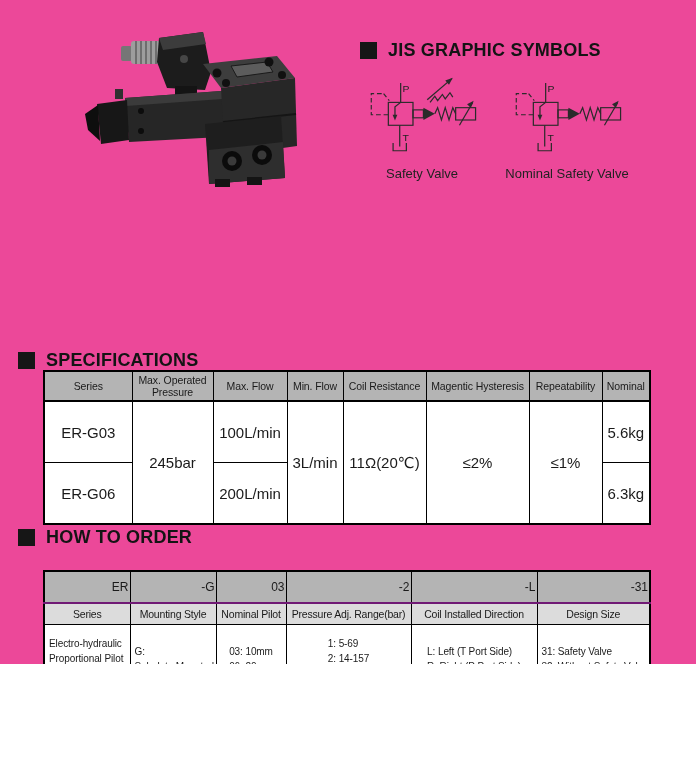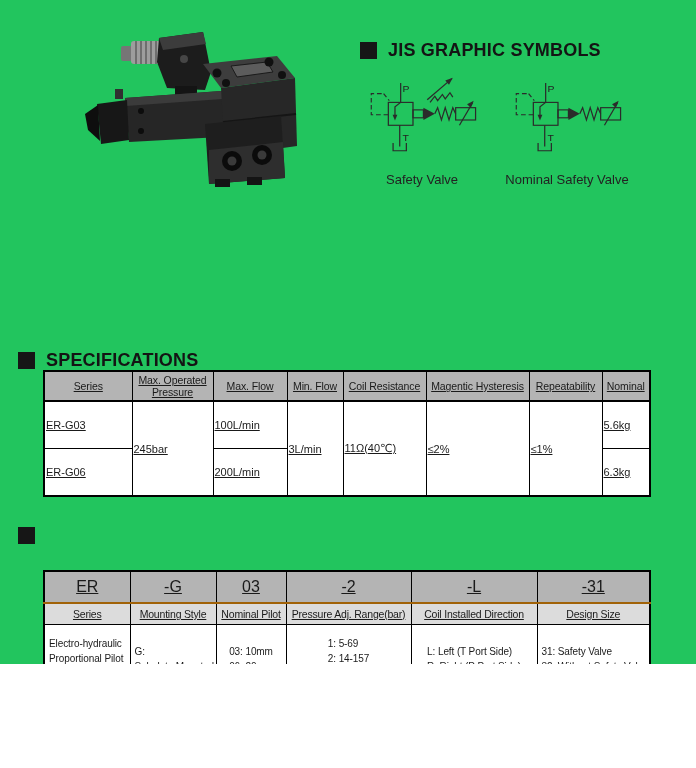--- a/index.html
+++ b/index.html
@@ -1,54 +1,54 @@
 <!DOCTYPE html>
 <html><head>
 <meta charset="utf-8">
 <style>
   html,body{margin:0;padding:0;background:#ffffff;}
   .page{
-    position:relative;width:696px;height:664px;background:#22c55e;overflow:hidden;
+    position:relative;width:696px;height:664px;background:#ec4899;overflow:hidden;
     font-family:"Liberation Sans","DejaVu Sans",sans-serif;color:#1a1a1a;
   }
   
   .sec-heading{position:absolute;display:flex;align-items:center;gap:11px;}
   .sec-bullet{width:17px;height:17px;background:#161616;flex:0 0 auto;}
   .sec-title{font-size:18px;font-weight:bold;letter-spacing:.2px;color:#141414;white-space:nowrap;}
   
   .photo{position:absolute;left:85px;top:28px;width:212px;height:166px;}
   
   .jis-heading{left:360px;top:40px;}
   .symbol-wrap{position:absolute;top:76px;text-align:center;}
   .symbol-wrap.sym1{left:356px;width:132px;}
   .symbol-wrap.sym2{left:492px;width:150px;}
   .symbol-wrap svg{display:block;margin:0 auto;}
-  .sym-label{font-size:13px;color:#222;margin-top:8px;white-space:nowrap;}
+  .sym-label{font-size:13px;color:#222;margin-top:2px;white-space:nowrap;}
   .hyd{stroke:#2b2b2b;stroke-width:1.3;fill:none;}
   .hyd-dash{stroke:#2b2b2b;stroke-width:1.2;fill:none;stroke-dasharray:5,3;}
   .hyd-fill{fill:#2b2b2b;stroke:none;}
   .hyd-text{font-size:11px;fill:#222;stroke:none;font-family:"Liberation Sans",sans-serif;}
   
-  table{border-collapse:collapse;table-layout:fixed;text-decoration:underline;}
+  table{border-collapse:collapse;table-layout:fixed;}
   td,th{border:1px solid #000;overflow:hidden;}
   
   .spec-heading{left:18px;top:324px;margin-top:26px;}
   .spec-table{position:absolute;left:43px;top:370px;width:606px;}
   .spec-table{border:2px solid #000;}
   .spec-table th{
     background:#b4b4b4;font-weight:normal;font-size:10.5px;letter-spacing:-0.1px;
     height:26px;text-align:center;vertical-align:middle;border-bottom:2px solid #000;padding:1px 1px;
   }
-  .spec-table td{height:30px;vertical-align:middle;font-size:11px;background:#fff;padding:8px 1px;}
+  .spec-table td{height:30px;text-align:center;vertical-align:middle;font-size:15px;background:#fff;padding:15px 1px;}
   
   .order-heading{left:18px;top:527px;}
   .order-table{position:absolute;left:43px;top:570px;width:606px;border:2px solid #000;}
   .order-table td{text-align:center;vertical-align:middle;}
   .order-table .code-row td{
-    background:#b4b4b4;height:28px;font-size:16px;border-bottom:2px solid #a16207;
+    background:#b4b4b4;height:28px;font-size:12px;border-bottom:2px solid #701a75;text-align:right;
   }
   .order-table .label-row td{
     background:#dcdcdc;height:18px;font-size:10.5px;letter-spacing:-0.2px;white-space:nowrap;
   }
   .order-table .desc-row td{
     background:#fff;height:66px;font-size:10px;letter-spacing:-0.1px;line-height:1.55;
   }
   .order-table .desc-row td .pre{white-space:pre;display:inline-block;text-align:left;}
   .order-table .desc-row td.align-left{text-align:left;padding-left:4px;}
 </style>
@@ -178,35 +178,36 @@
         <th>Repeatability</th>
         <th>Nominal</th>
       </tr>
     </thead>
     <tbody>
       <tr>
         <td>ER-G03</td>
         <td rowspan="2">245bar</td>
         <td>100L/min</td>
         <td rowspan="2">3L/min</td>
-        <td rowspan="2">11Ω(40℃)</td>
+        <td rowspan="2">11Ω(20℃)</td>
         <td rowspan="2">≤2%</td>
         <td rowspan="2">≤1%</td>
         <td>5.6kg</td>
       </tr>
       <tr>
         <td>ER-G06</td>
         <td>200L/min</td>
         <td>6.3kg</td>
       </tr>
     </tbody>
   </table>
 
   <div class="sec-heading order-heading">
     <span class="sec-bullet"></span>
+    <span class="sec-title">HOW TO ORDER</span>
   </div>
 
   <table class="order-table">
     <colgroup>
       <col style="width:86px">
         <col style="width:86px">
         <col style="width:70px">
       <col style="width:125px">
         <col style="width:126px">
         <col style="width:113px">

